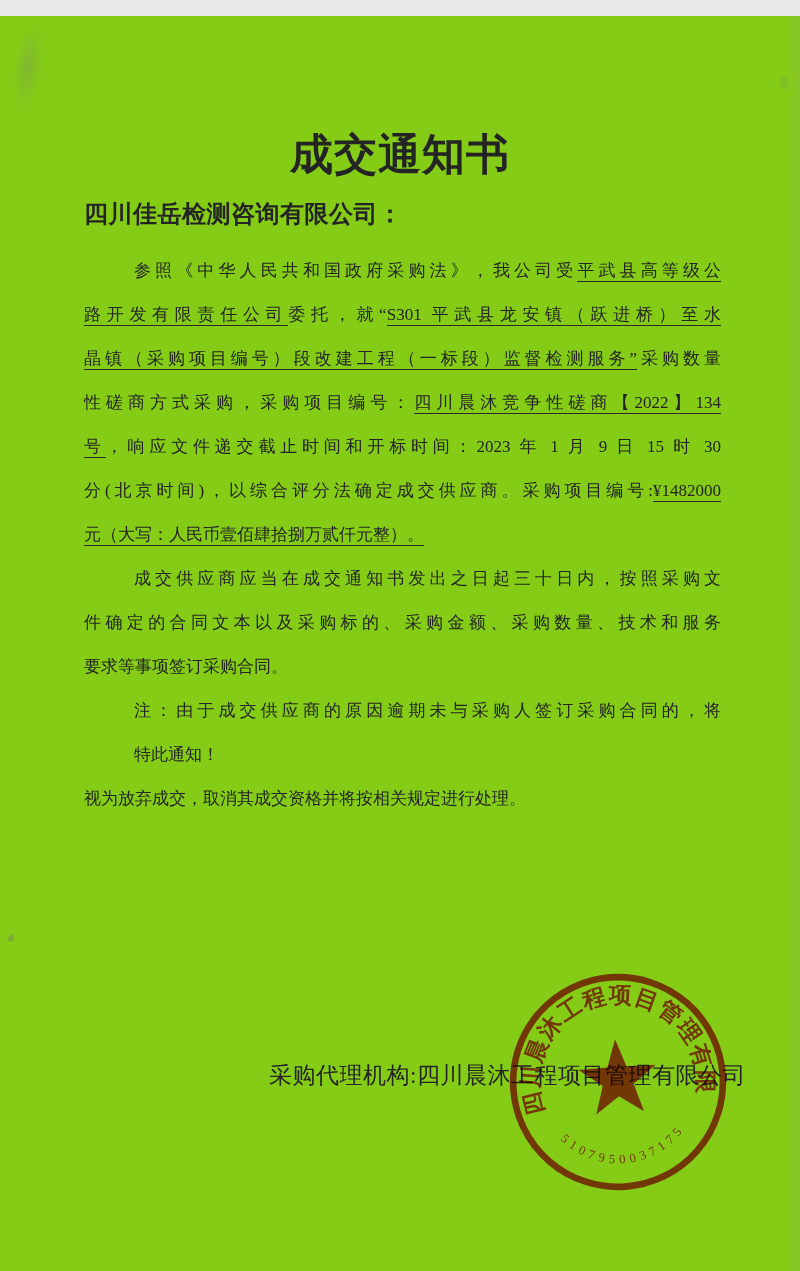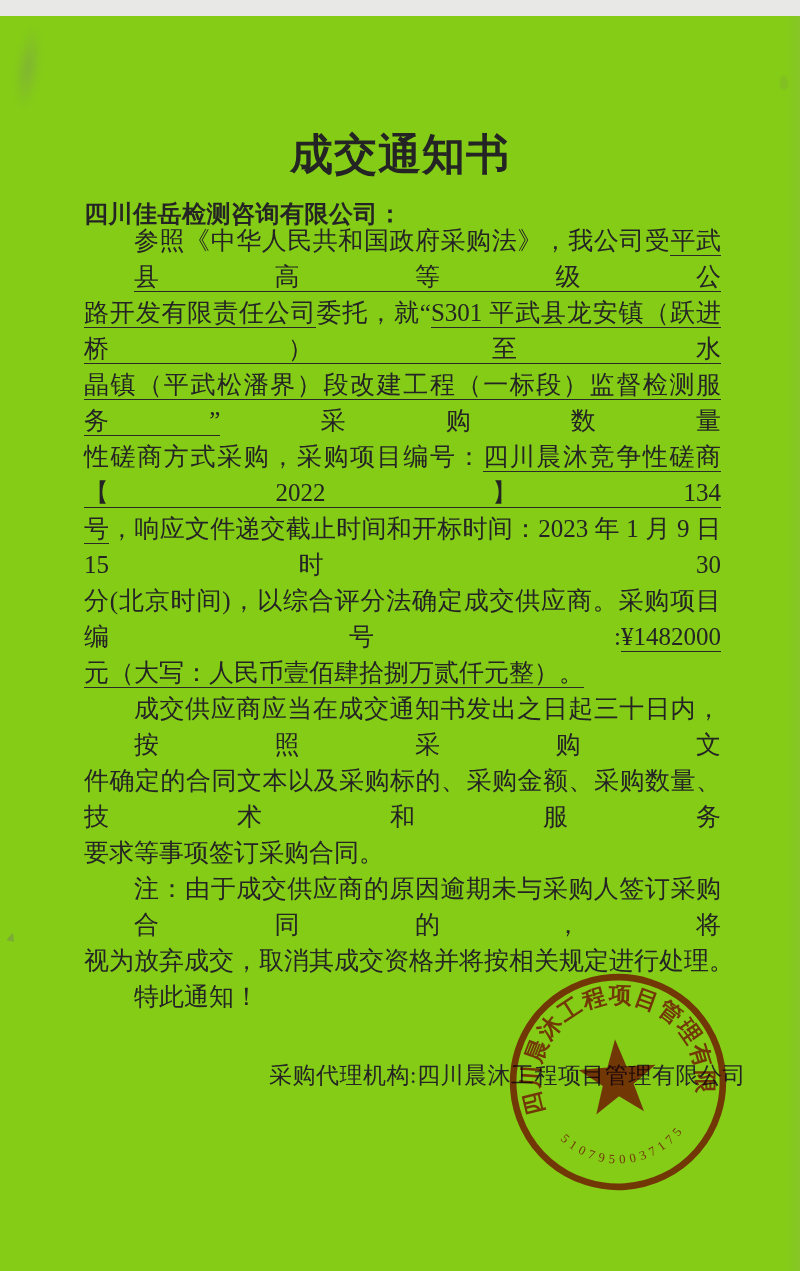--- a/index.html
+++ b/index.html
@@ -34,22 +34,22 @@
   .doc-title{
     position:absolute;left:0;top:110px;width:100%;
     text-align:center;
     font-size:43px;font-weight:bold;letter-spacing:1px;
   }
   .addressee{
     position:absolute;left:84px;top:182px;
     font-size:24px;font-weight:bold;letter-spacing:.5px;
   }
   .doc-body{
-    position:absolute;left:84px;top:207px;width:637px;
-    font-size:25px;line-height:36px;
+    position:absolute;left:84px;top:233px;width:637px;
+    font-size:17px;line-height:44px;
   }
   .doc-body .line{white-space:nowrap;}
   .doc-body .line.fill{
     white-space:normal;
     text-align:justify;text-align-last:justify;
     text-justify:inter-character;
   }
   .doc-body .line.indent{padding-left:50px;}
   .doc-body .line.fill.indent{text-indent:0;}
   .u{border-bottom:1.5px solid #2a2a2a;padding-bottom:1px;}
@@ -82,31 +82,31 @@
   <div class="edge-right"></div>
   <div class="edge-bottom"></div>
 
   <div class="doc-title">成交通知书</div>
 
   <div class="addressee">四川佳岳检测咨询有限公司：</div>
 
   <div class="doc-body">
       <div class="line indent fill"><span>参照《中华人民共和国政府采购法》，我公司受</span><span class="u">平武县高等级公</span></div>
       <div class="line fill"><span class="u">路开发有限责任公司</span><span>委托，就“</span><span class="u">S301 平武县龙安镇（跃进桥）至水</span></div>
-      <div class="line fill"><span class="u">晶镇（平武松潘界）段改建工程（一标段）监督检测服务”</span><span>采购数量</span></div>
+      <div class="line fill"><span class="u">晶镇（采购项目编号）段改建工程（一标段）监督检测服务”</span><span>采购数量</span></div>
       <div class="line fill"><span>性磋商方式采购，采购项目编号：</span><span class="u">四川晨沐竞争性磋商【2022】134</span></div>
       <div class="line fill"><span class="u">号</span><span>，响应文件递交截止时间和开标时间：2023 年 1 月 9 日 15 时 30</span></div>
       <div class="line fill"><span>分(北京时间)，以综合评分法确定成交供应商。采购项目编号:</span><span class="u">¥1482000</span></div>
       <div class="line"><span class="u">元（大写：人民币壹佰肆拾捌万贰仟元整）。</span></div>
       <div class="line indent fill"><span>成交供应商应当在成交通知书发出之日起三十日内，按照采购文</span></div>
       <div class="line fill"><span>件确定的合同文本以及采购标的、采购金额、采购数量、技术和服务</span></div>
       <div class="line"><span>要求等事项签订采购合同。</span></div>
       <div class="line indent fill"><span>注：由于成交供应商的原因逾期未与采购人签订采购合同的，将</span></div>
+      <div class="line indent"><span>特此通知！</span></div>
       <div class="line"><span>视为放弃成交，取消其成交资格并将按相关规定进行处理。</span></div>
-      <div class="line indent"><span>特此通知！</span></div>
     </div>
 
   <div class="footer-agency">采购代理机构:四川晨沐工程项目管理有限公司</div>
 
 
   <svg class="stamp" viewBox="0 0 220 220" xmlns="http://www.w3.org/2000/svg">
     <defs>
       <path id="arcTop" d="M 36.7 136.7 A 78 78 0 1 1 183.3 136.7" fill="none"></path>
       <path id="arcBottom" d="M 44.5 155.9 A 80 80 0 0 0 175.5 155.9" fill="none"></path>
     </defs>

